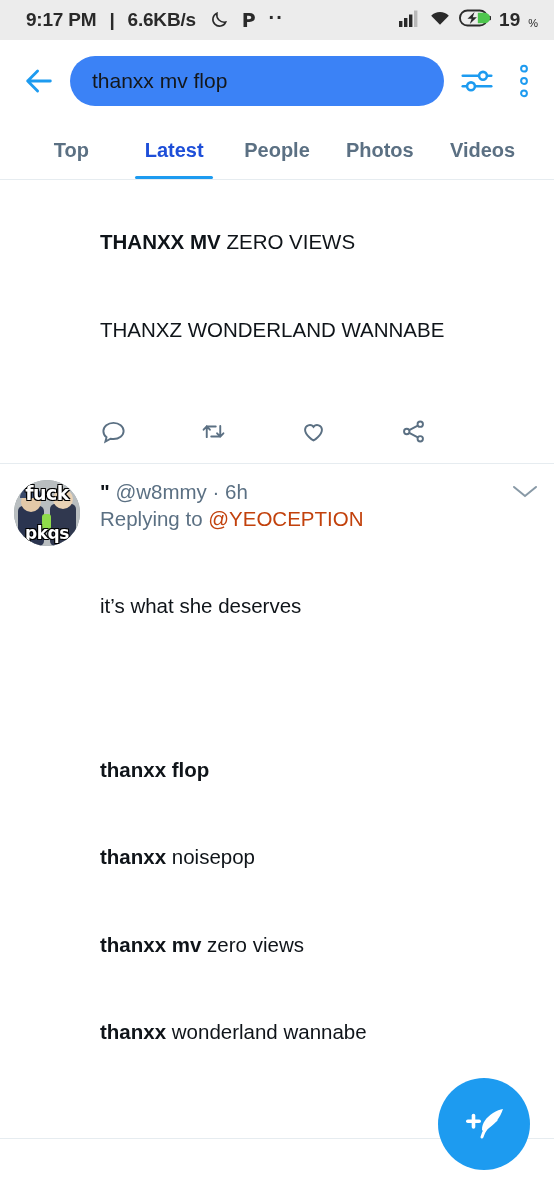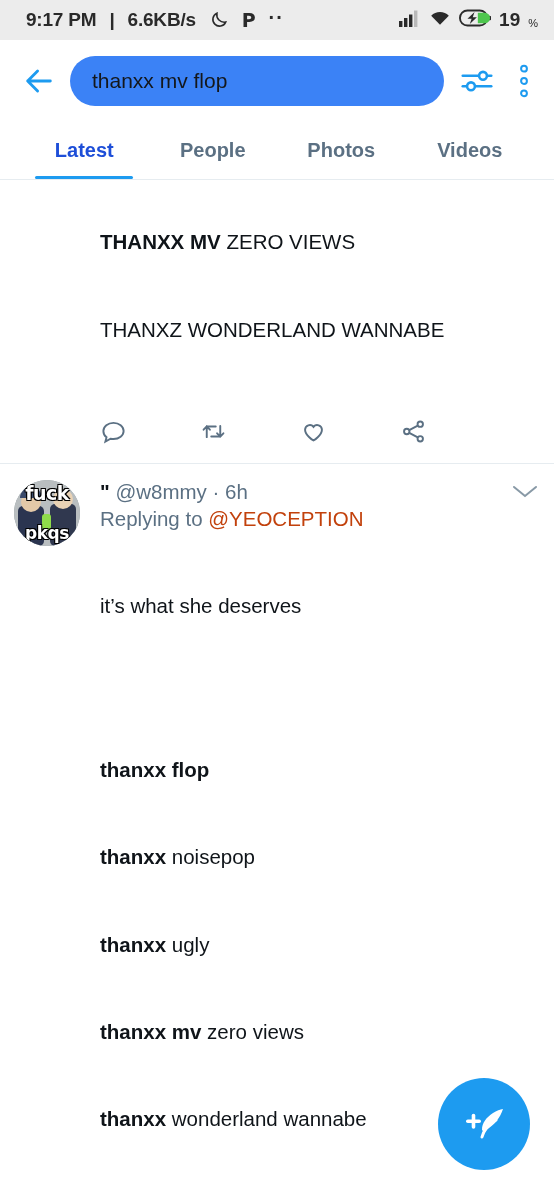--- a/index.html
+++ b/index.html
@@ -273,20 +273,21 @@
   <span class="hdr-ico ico-kebab">
     <svg width="22" height="38" viewBox="0 0 10 34" fill="none" stroke="#1d9bf0" stroke-width="1.8">
       <circle cx="5" cy="6" r="2.6"></circle>
         <circle cx="5" cy="17" r="2.6"></circle>
         <circle cx="5" cy="28" r="2.6"></circle>
     </svg>
   </span>
 </div>
 
 <div class="tabs">
+  <div class="tab">Top</div>
   <div class="tab active">Latest</div>
   <div class="tab">People</div>
   <div class="tab">Photos</div>
   <div class="tab">Videos</div>
 </div>
 
 <div class="feed">
 
   <div class="tweet clipped" style="padding-left:14px;">
     <div class="avatar-wrap"></div>
@@ -351,21 +352,20 @@
         <span class="t-time">6h</span>
       </div>
       <div class="t-reply">
         <span>Replying to </span><span class="mention">@YEOCEPTION</span>
       </div>
       <div class="t-text">
         <div>it’s what she deserves</div>
         <div class="t-gap"></div>
         <div><b>thanxx flop</b><span></span></div>
         <div><b>thanxx</b><span> noisepop</span></div>
-        <div><b>thanxx</b><span> ugly</span></div>
         <div><b>thanxx mv</b><span> zero views</span></div>
         <div><b>thanxx</b><span> wonderland wannabe</span></div>
       </div>
       <div class="actions">
         
         
         
         
       </div>
     </div>

